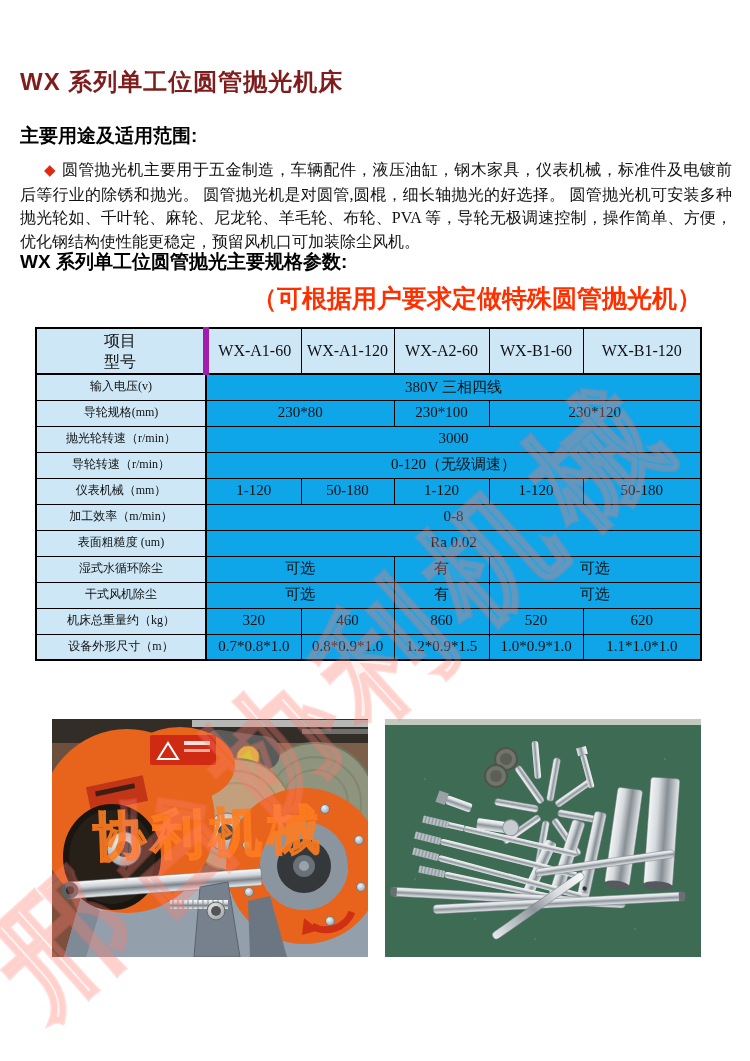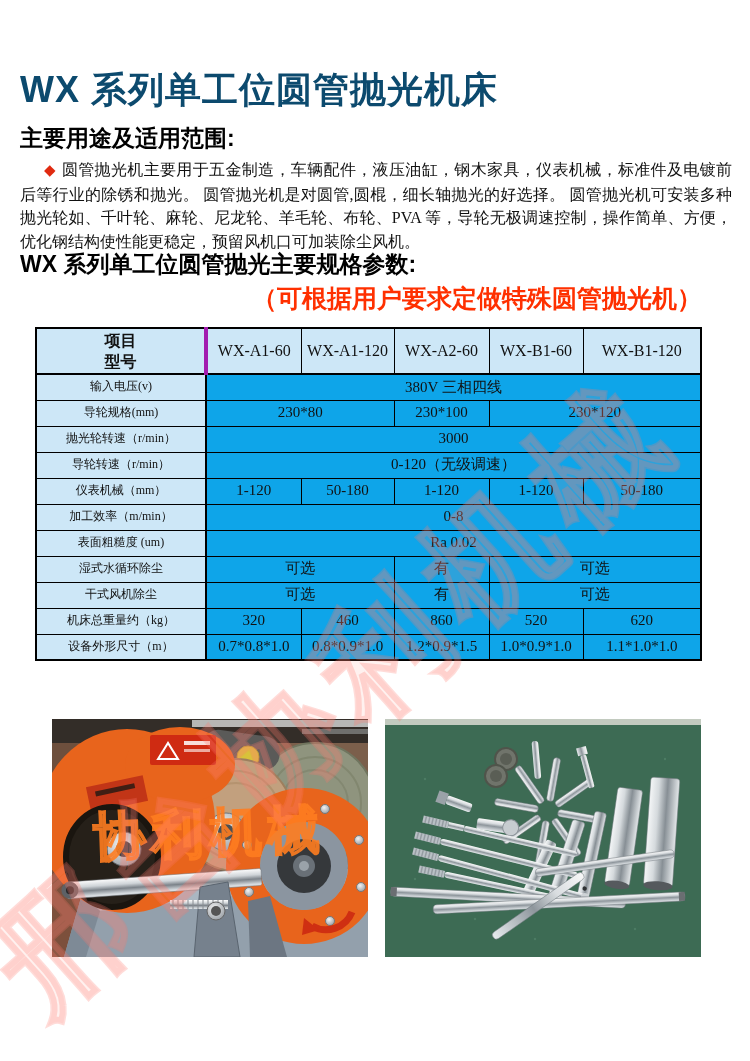--- a/index.html
+++ b/index.html
@@ -2,27 +2,27 @@
 <html><head>
 <meta charset="utf-8">
 <style>
   * { margin:0; padding:0; box-sizing:border-box; }
   html,body { width:750px; height:1061px; background:#ffffff; overflow:hidden; }
   body { position:relative; font-family:"Liberation Serif","DejaVu Serif",serif; color:#111; }
 
   .page-title{
     position:absolute; left:20px; top:66px;
     font-family:"Liberation Sans","DejaVu Sans",sans-serif;
-    font-weight:bold; font-size:36px; letter-spacing:1px;
-    color:#0c4a6e;
+    font-weight:bold; font-size:24px; letter-spacing:1px;
+    color:#7f1d1d;
   }
   .sec-heading{
     position:absolute; left:20px;
     font-family:"Liberation Sans","DejaVu Sans",sans-serif;
-    font-weight:bold; font-size:23px; color:#000;
+    font-weight:bold; font-size:19px; color:#000;
   }
   #usage-heading{ top:123px; }
   #specs-heading{ top:249px; }
 
   .intro{
     position:absolute; left:20px; top:158px; width:712px;
     font-size:16px; line-height:23.5px; text-align:justify;
     text-indent:24px;
   }
   .diamond{ color:#E02A10; font-size:15px; padding-right:6px; }
@@ -44,21 +44,21 @@
     border:1px solid #000; padding:0 2px; font-weight:normal;
     height:26px; line-height:1.15; overflow:hidden;
   }
   table.spec thead th{
     background:#CDE7F7; height:46px; font-size:16px;
   }
   table.spec thead th.corner div{ line-height:21px; }
   table.spec th.rowlabel{
     background:#CDE7F7; font-size:12px; border-right:2px solid #000;
   }
-  table.spec thead th.corner{ border-right:4px solid #a21caf;font-weight:bold; }
+  table.spec thead th.corner{ border-right:6px solid #a21caf; }
   table.spec thead tr{ border-bottom:2px solid #000; }
   table.spec td{ background:#0ea5e9; }
 
   .photos{ position:absolute; left:52px; top:719px; display:flex; gap:17px; }
   .photo{ width:316px; height:238px; display:block; }
 
   .page-watermark{
     position:absolute; left:20px; top:866px;
     font-family:"Liberation Sans","DejaVu Sans",sans-serif;
     font-weight:bold; font-size:128px; letter-spacing:16px; white-space:nowrap;

